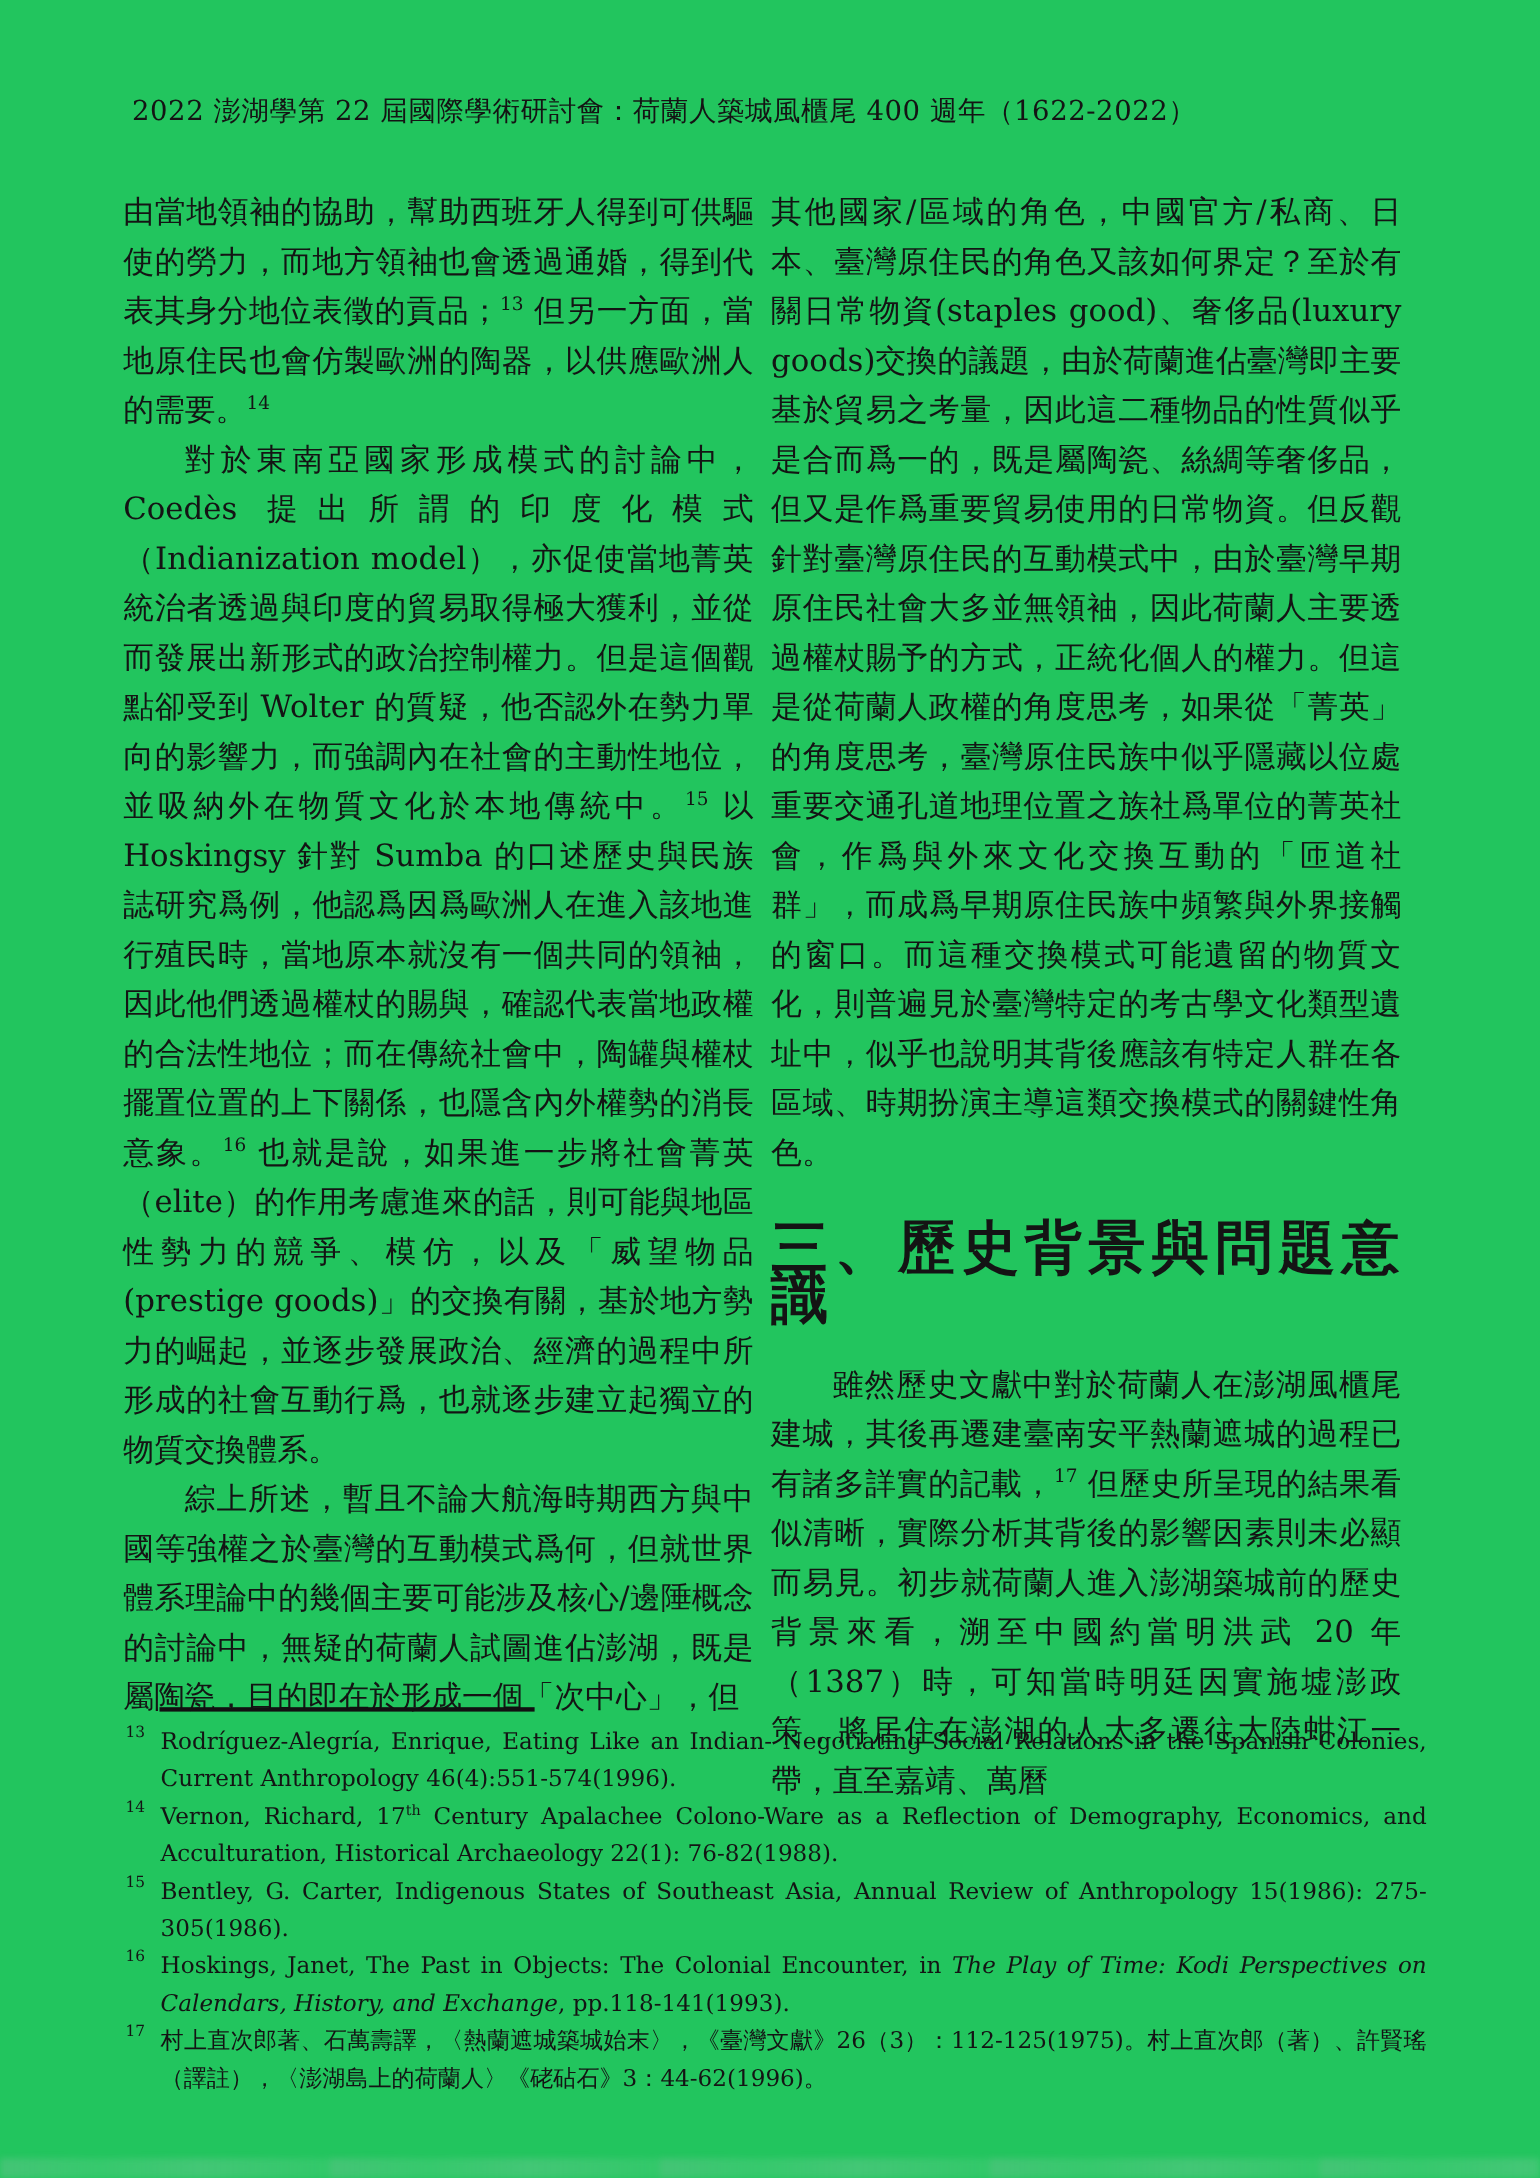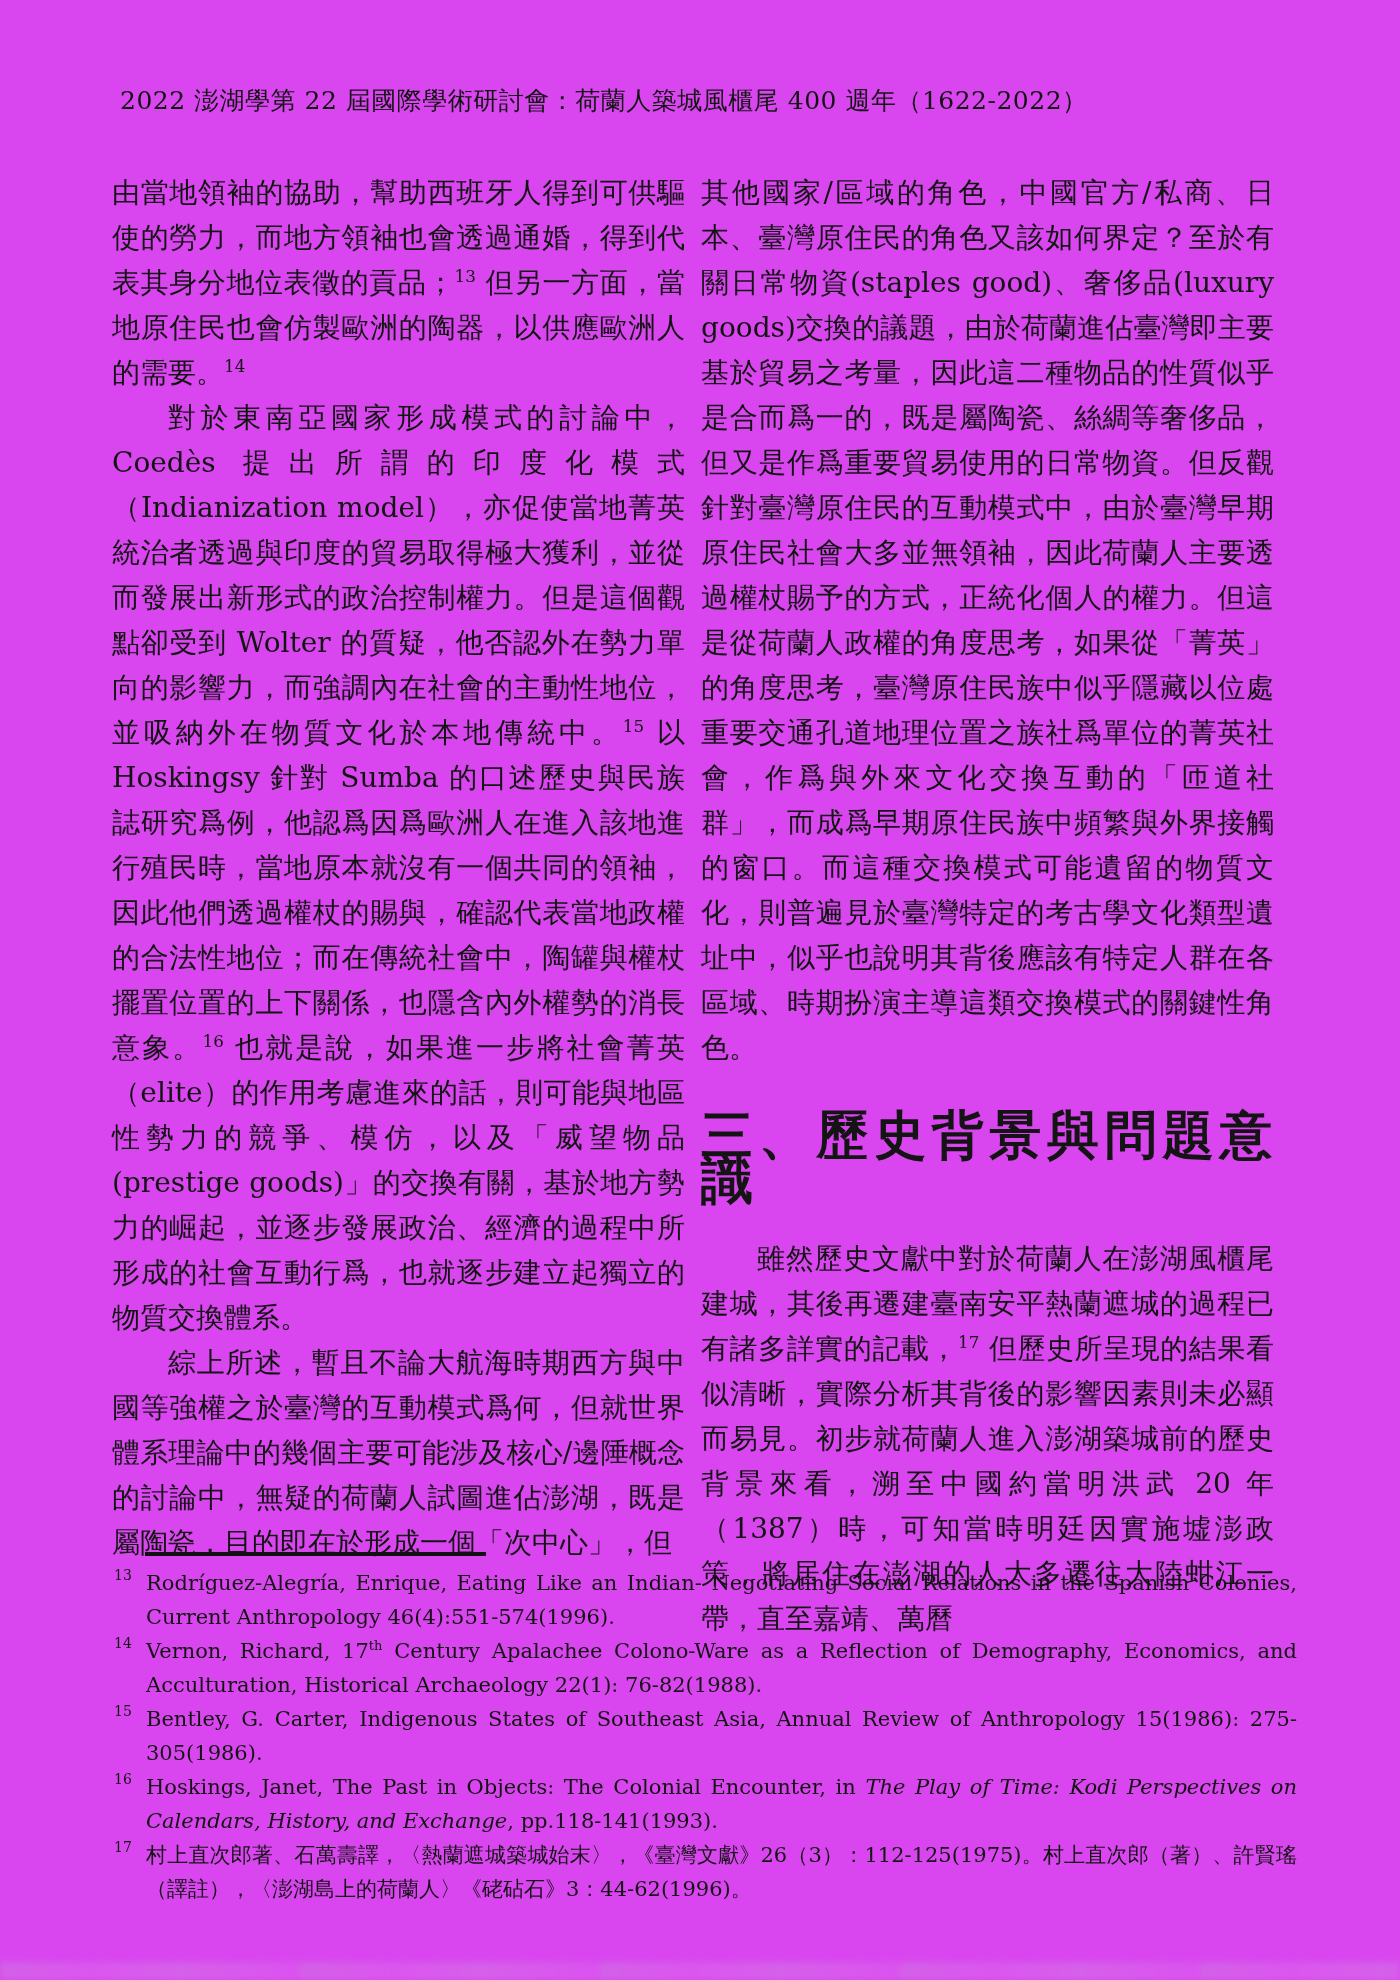--- a/index.html
+++ b/index.html
@@ -1,20 +1,20 @@
 <!DOCTYPE html>
 <html><head>
 <meta charset="utf-8">
 <style>
   html, body { margin: 0; padding: 0; background: #ffffff; }
   .page {
     position: relative;
     width: 1400px;
     height: 1980px;
-    background: #d946ef;
+    background: #22c55e;
     color: #141414;
     font-family: "DejaVu Serif", "Liberation Serif", serif;
     overflow: hidden;
   }
   .running-header {
     position: absolute;
     left: 120px;
     top: 84px;
     font-size: 25px;
     letter-spacing: 0.5px;

